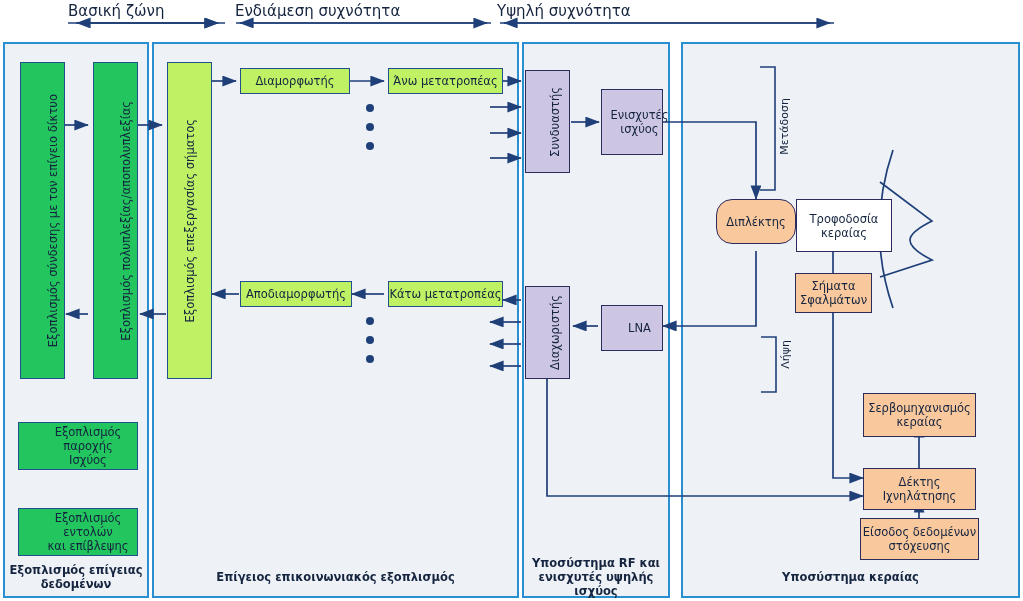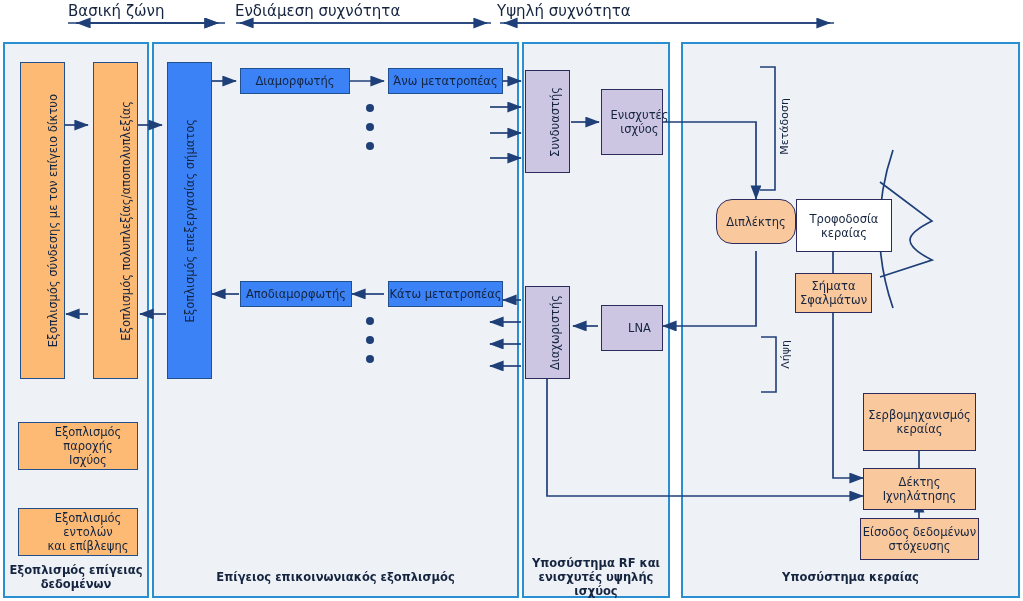--- a/index.html
+++ b/index.html
@@ -4,22 +4,22 @@
 <style>
   html,body{margin:0;padding:0;background:#ffffff;}
   body{width:1023px;height:601px;position:relative;overflow:hidden;
        font-family:"DejaVu Sans","Liberation Sans",sans-serif;color:#1a2a4a;}
   #stage{position:absolute;left:0;top:0;width:1023px;height:601px;}
   svg.layer{position:absolute;left:0;top:0;width:1023px;height:601px;overflow:visible;}
   .panel{position:absolute;background:#eef2f7;border:2px solid #2a8fd0;box-sizing:border-box;}
   .panel-label{position:absolute;text-align:center;font-weight:bold;font-size:11.5px;line-height:14px;color:#15243f;}
   .box{position:absolute;box-sizing:border-box;display:flex;align-items:center;justify-content:center;
        text-align:center;font-size:11.5px;line-height:14px;color:#15243f;}
-  .b-blue{background:#3b82f6;border:1.6px solid #22508c;}
-  .b-gray{background:#fdba74;border:1.6px solid #22508c;padding-left:20px;}
+  .b-blue{background:#bef264;border:1.6px solid #22508c;}
+  .b-gray{background:#22c55e;border:1.6px solid #22508c;padding-left:20px;}
   .b-purple{background:#cdc6e2;border:1.6px solid #2b2b5e;padding-left:15px;}
   .b-orange{background:#f9c89d;border:1.6px solid #2b2b5e;}
   .b-white{background:#ffffff;border:1.6px solid #2b2b5e;}
   .vtext{writing-mode:vertical-rl;transform:rotate(180deg);white-space:nowrap;}
   .hdr{position:absolute;font-size:15px;color:#15243f;}
   .rot-lbl{position:absolute;font-size:11px;color:#15243f;}
   .rot-lbl span{display:block;writing-mode:vertical-rl;transform:rotate(180deg);white-space:nowrap;}
   .dots{position:absolute;}
   .dots i{display:block;width:8px;height:8px;border-radius:50%;background:#1f3f78;margin-bottom:11px;}
 </style>
@@ -195,21 +195,21 @@
     <span>Διπλέκτης</span>
   </div>
   <div class="box b-white" style="left:796px;top:199px;width:96px;height:53px;flex-direction:column;">
     <span>Τροφοδοσία</span>
     <span>κεραίας</span>
   </div>
   <div class="box b-orange" style="left:795px;top:273px;width:77px;height:40px;flex-direction:column;">
     <span>Σήματα</span>
     <span>Σφαλμάτων</span>
   </div>
-  <div class="box b-orange" style="left:863px;top:393px;width:113px;height:58px;flex-direction:column;">
+  <div class="box b-orange" style="left:863px;top:393px;width:113px;height:44px;flex-direction:column;">
     <span>Σερβομηχανισμός</span>
     <span>κεραίας</span>
   </div>
   <div class="box b-orange" style="left:863px;top:468px;width:113px;height:42px;flex-direction:column;">
     <span>Δέκτης</span>
     <span>Ιχνηλάτησης</span>
   </div>
   <div class="box b-orange" style="left:860px;top:518px;width:119px;height:42px;flex-direction:column;">
     <span>Είσοδος δεδομένων</span>
     <span>στόχευσης</span>

